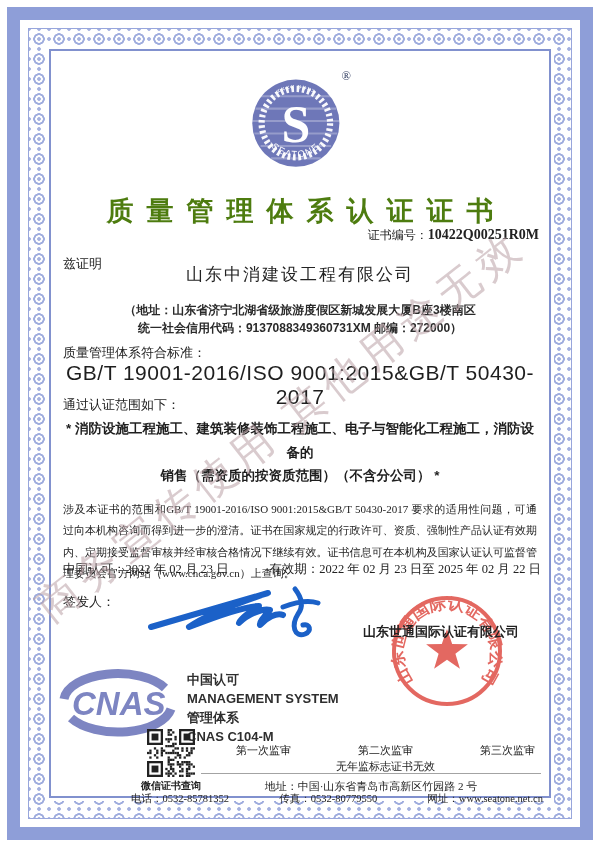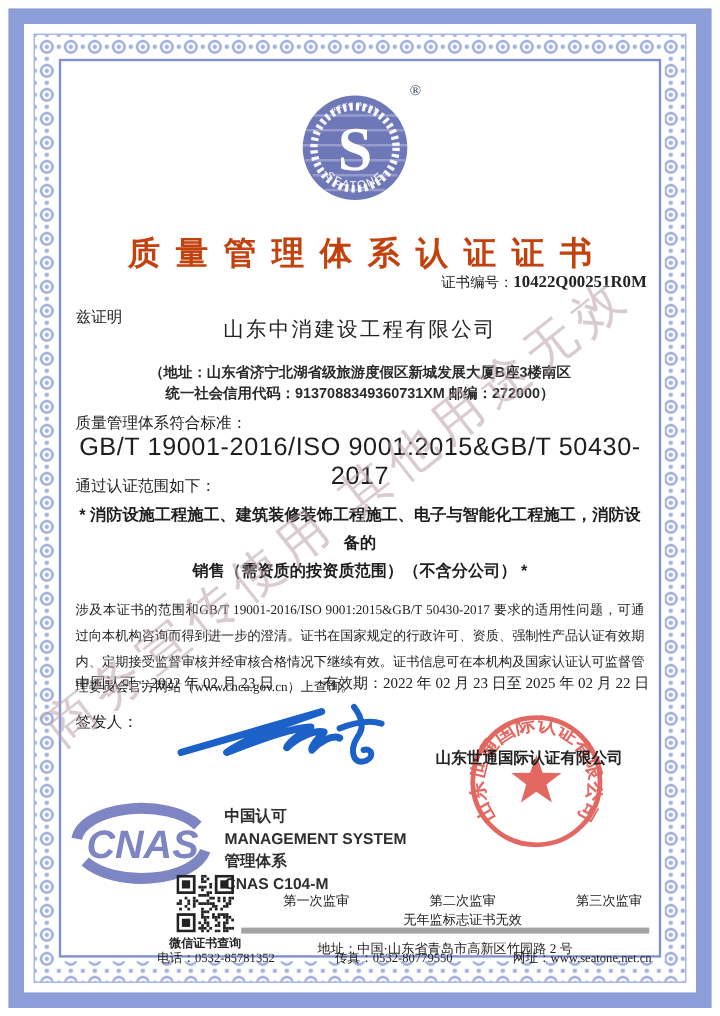--- a/index.html
+++ b/index.html
@@ -11,21 +11,21 @@
     background-image:
       radial-gradient(circle at 50% 50%, rgba(142,158,216,0) 3.5px, rgba(142,158,216,.85) 4px, rgba(142,158,216,.85) 5.5px, rgba(255,255,255,0) 6px),
       radial-gradient(circle at 50% 50%, rgba(142,158,216,.8) 1.5px, rgba(255,255,255,0) 2.2px);
     background-size:20px 20px,10px 10px;
     background-position:0 0,5px 5px;}
   .content{position:relative;width:100%;height:100%;background:#fff;border:2px solid #8191ce;
            box-shadow:0 0 0 3px #fff;box-sizing:border-box;overflow:visible;}
   .abs{position:absolute;}
   .center{left:0;right:0;text-align:center;}
   .logo-wrap{top:12px;}
-  .title{top:142px;font-size:27px;font-weight:bold;letter-spacing:13px;text-indent:13px;color:#c2410c;}
+  .title{top:142px;font-size:27px;font-weight:bold;letter-spacing:13px;text-indent:13px;color:#4d7c0f;}
   .certno{top:176px;right:10px;font-size:12px;}
   .certno b{font-size:14px;font-family:"Liberation Serif",serif;margin-top:10px;}
   .label-left{left:12px;font-size:13px;color:#222;}
   .certify{top:204px;}
   .company{top:212px;font-size:17px;font-weight:normal;letter-spacing:2px;}
   .addr{font-size:12px;font-weight:bold;font-family:"Liberation Sans","DejaVu Sans",sans-serif;color:#2a2a2a;}
   .addr1{top:251px;}
   .addr2{top:269px;}
   .stdlabel{top:293px;}
   .standard{top:310px;font-size:21px;font-family:"Liberation Sans","DejaVu Sans",sans-serif;color:#1e1e1e;letter-spacing:.5px;}
@@ -38,21 +38,21 @@
   .signature{top:528px;left:92px;z-index:4;}
   .issuer{top:572px;left:300px;width:180px;text-align:center;font-size:13px;font-weight:bold;z-index:6;}
   .seal{top:540px;left:336px;z-index:5;opacity:.88;}
   .cnas-logo{top:616px;left:8px;}
   .cnas-text{top:620px;left:136px;font-size:13px;font-weight:bold;line-height:1.45;color:#2e2e2e;
              font-family:"Liberation Sans","DejaVu Sans",sans-serif;}
   .qr{top:678px;left:96px;}
   .qr-caption{top:728px;left:80px;width:80px;text-align:center;font-size:10px;font-weight:bold;}
   .reviews{top:692px;left:185px;right:14px;display:flex;justify-content:space-between;font-size:11px;}
   .notice{top:708px;left:185px;right:14px;text-align:center;font-size:11px;}
-  .addressrow{top:722px;left:150px;right:8px;text-align:center;font-size:11px;border-top:5px solid #a3a3a3;padding-top:5px;}
+  .addressrow{top:722px;left:150px;right:8px;text-align:center;font-size:11px;border-top:1px solid #a3a3a3;padding-top:5px;}
   .contact{top:741px;left:80px;right:6px;display:flex;justify-content:space-between;font-size:10.5px;}
   .watermark{left:230px;top:375px;transform:translate(-50%,-50%) rotate(-38deg);
              font-size:42px;letter-spacing:7px;white-space:nowrap;color:rgba(186,160,166,.55);
              z-index:30;pointer-events:none;}
 </style>
 </head>
 <body>
 
 <div class="page">
   <div class="frame-outer">

